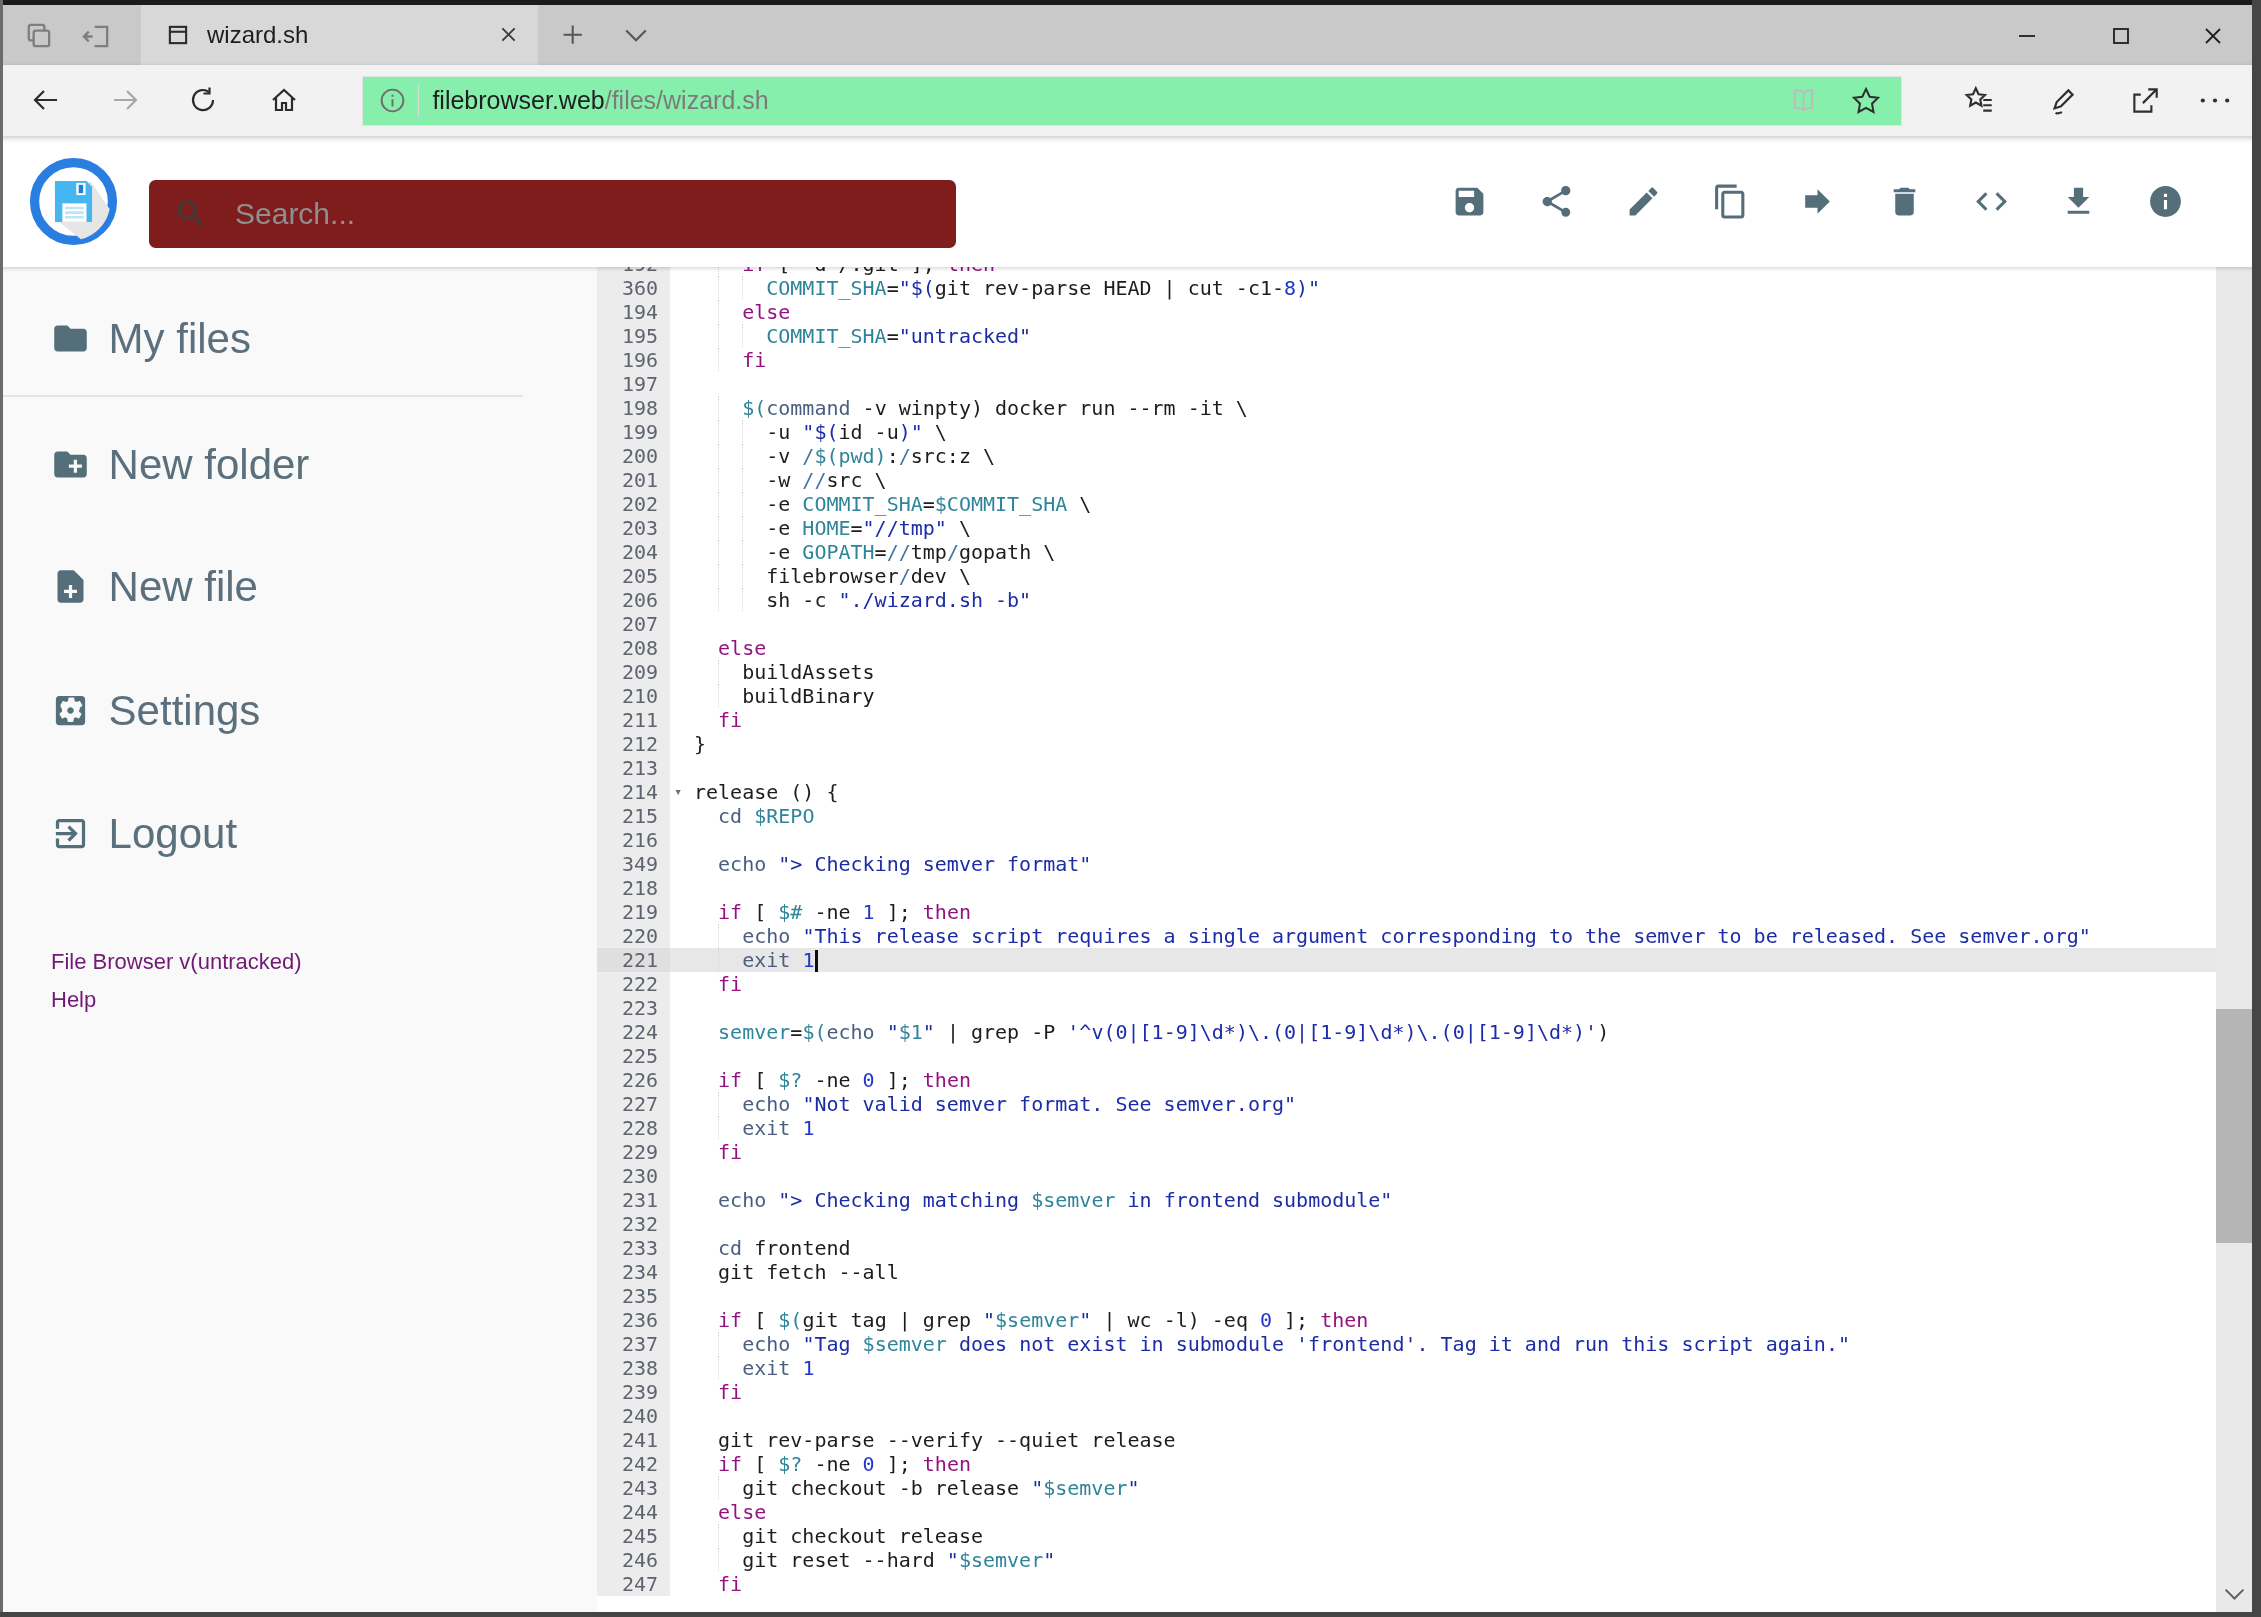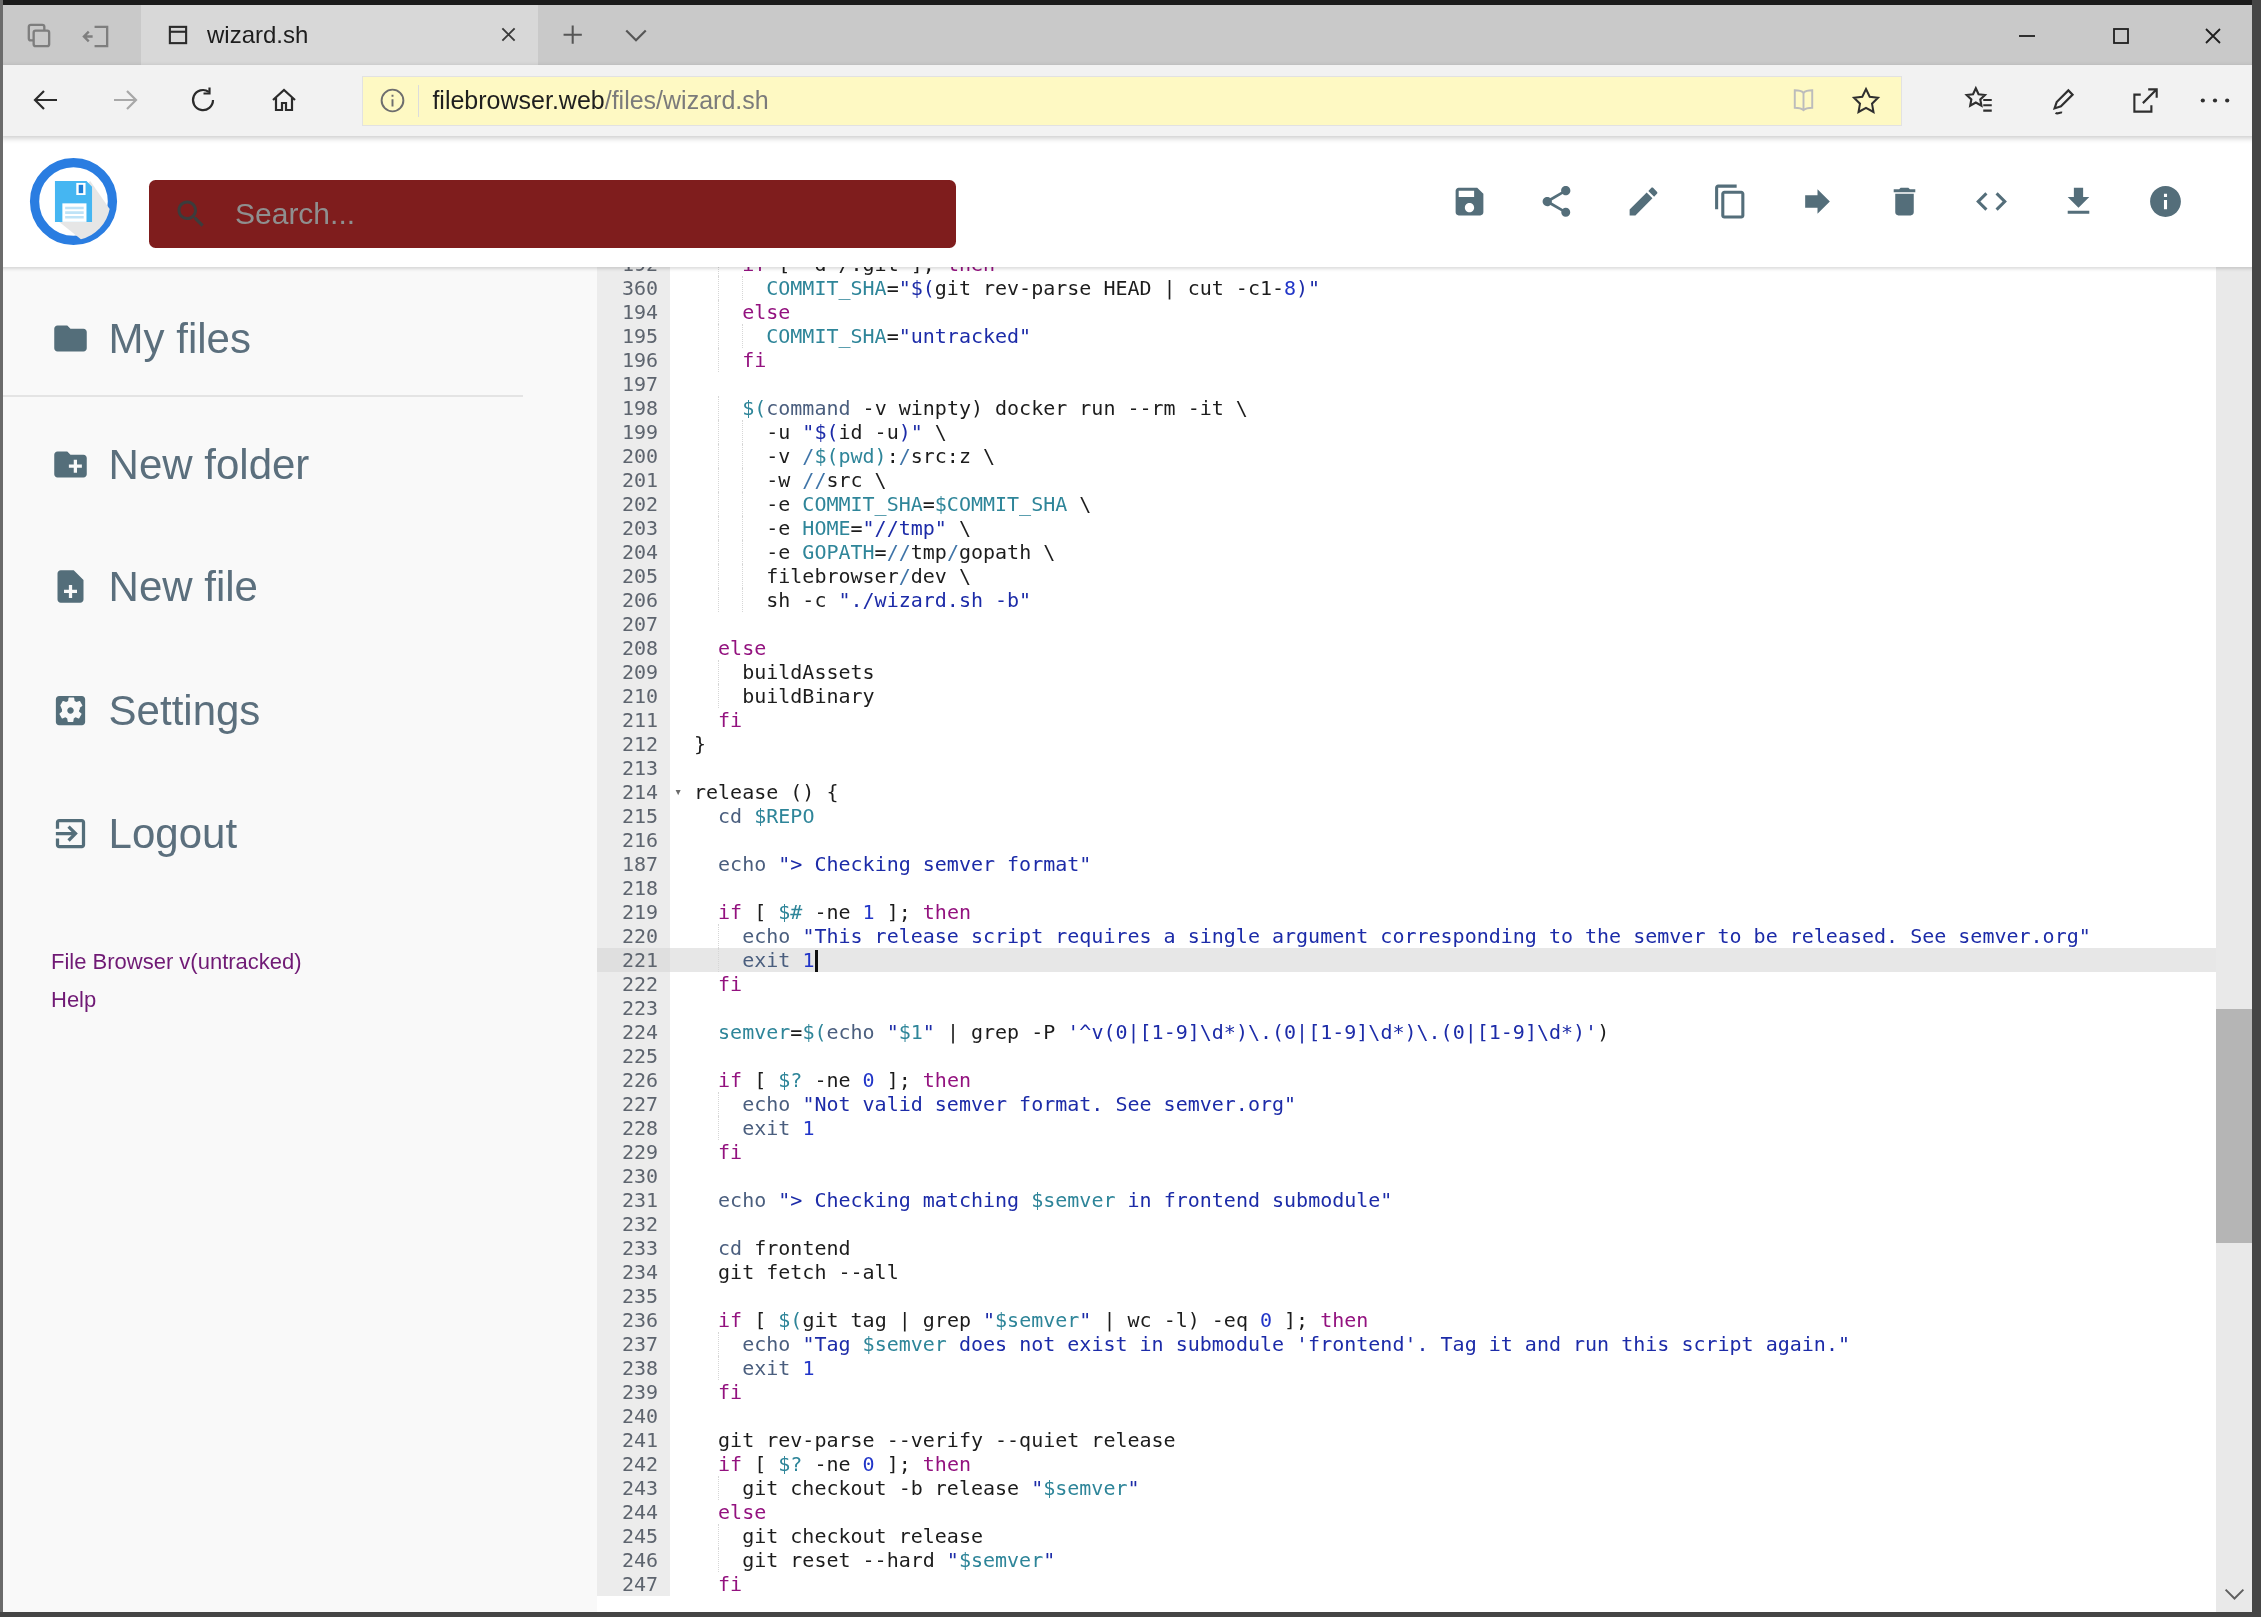--- a/index.html
+++ b/index.html
@@ -18,21 +18,21 @@
   .tabbar-icon { position:absolute; top:16px; color:#7e7e7e; cursor:pointer; }
   .tab { position:absolute; left:141px; top:0; width:397px; height:60px; background:#d8d8d8;
          display:flex; align-items:center; padding:0 19.4px 0 24px; cursor:default; }
   .tab-title { font-size:24px; color:#1d1d1d; margin-left:16px; flex:1; white-space:nowrap; }
   .winctl { position:absolute; top:11.3px; width:73px; height:40px; display:flex; align-items:center; justify-content:center; color:#1f1f1f; cursor:pointer; }
 
   
   .navbar { position:absolute; left:0; top:65px; width:2261px; height:71px; background:#f2f2f2;
             box-shadow:0 2.4px 5.7px rgba(0,0,0,.22); z-index:10; }
   .nav-icon { position:absolute; top:19.4px; cursor:pointer; }
-  .addressbar { position:absolute; left:362px; top:10.5px; width:1540px; height:50px; background:#fef9c3;
+  .addressbar { position:absolute; left:362px; top:10.5px; width:1540px; height:50px; background:#86efac;
                 border:1.6px solid #e2e2e2; display:flex; align-items:center; }
   .addr-info { margin-left:14.5px; color:#6e6e6e; cursor:pointer; }
   .addr-divider { width:1.6px; height:32px; background:#dcdcdc; margin:0 13px 0 11.3px; }
   .addr-text { font-size:25px; white-space:nowrap; }
   .addr-host { color:#1f1f1f; }
   .addr-path { color:#7b7b7b; }
   .addr-right { margin-left:auto; display:flex; align-items:center; gap:31px; padding-right:19.4px; }
 
   
   .app-header { position:absolute; left:0; top:136px; width:2261px; height:131px; background:#ffffff;
@@ -432,21 +432,21 @@
       </div>
       <div class="row">
         <div class="gut">215</div>
         <div class="codeln"><span class="ig"></span><span class="t-b">cd</span><span class="t-p"> </span><span class="t-v">$REPO</span></div>
       </div>
       <div class="row">
         <div class="gut">216</div>
         <div class="codeln"></div>
       </div>
       <div class="row">
-        <div class="gut">187</div>
+        <div class="gut">349</div>
         <div class="codeln"><span class="ig"></span><span class="t-b">echo</span><span class="t-p"> </span><span class="t-s">"&gt; Checking semver format"</span></div>
       </div>
       <div class="row">
         <div class="gut">218</div>
         <div class="codeln"></div>
       </div>
       <div class="row">
         <div class="gut">219</div>
         <div class="codeln"><span class="ig"></span><span class="t-k">if</span><span class="t-p"> [ </span><span class="t-v">$#</span><span class="t-p"> -ne </span><span class="t-n">1</span><span class="t-p"> ]; </span><span class="t-k">then</span></div>
       </div>

